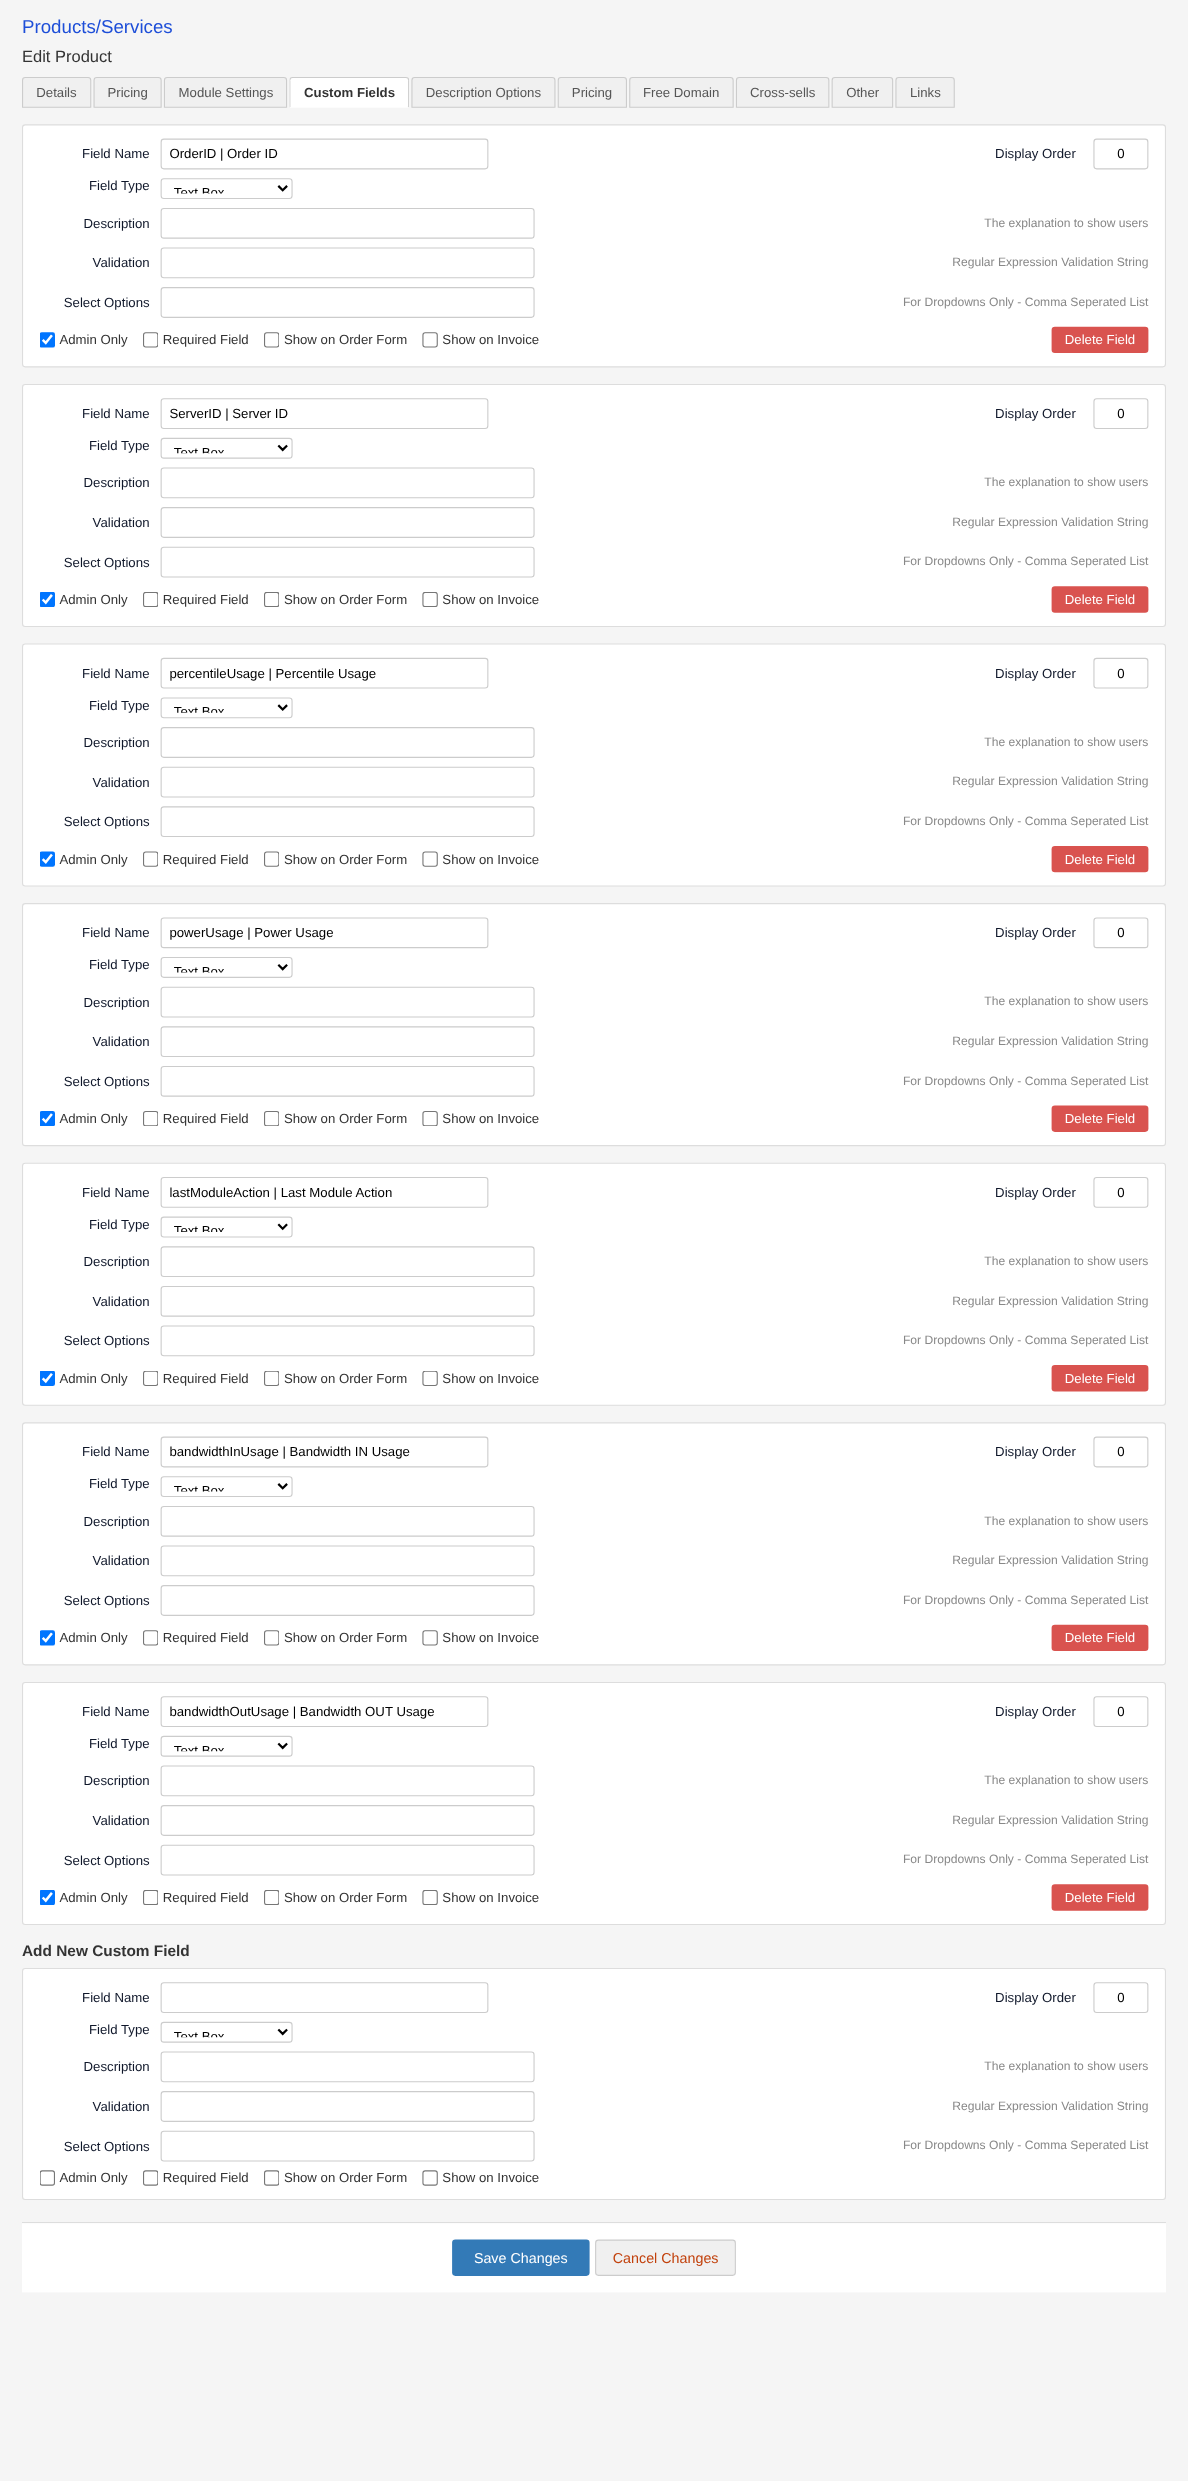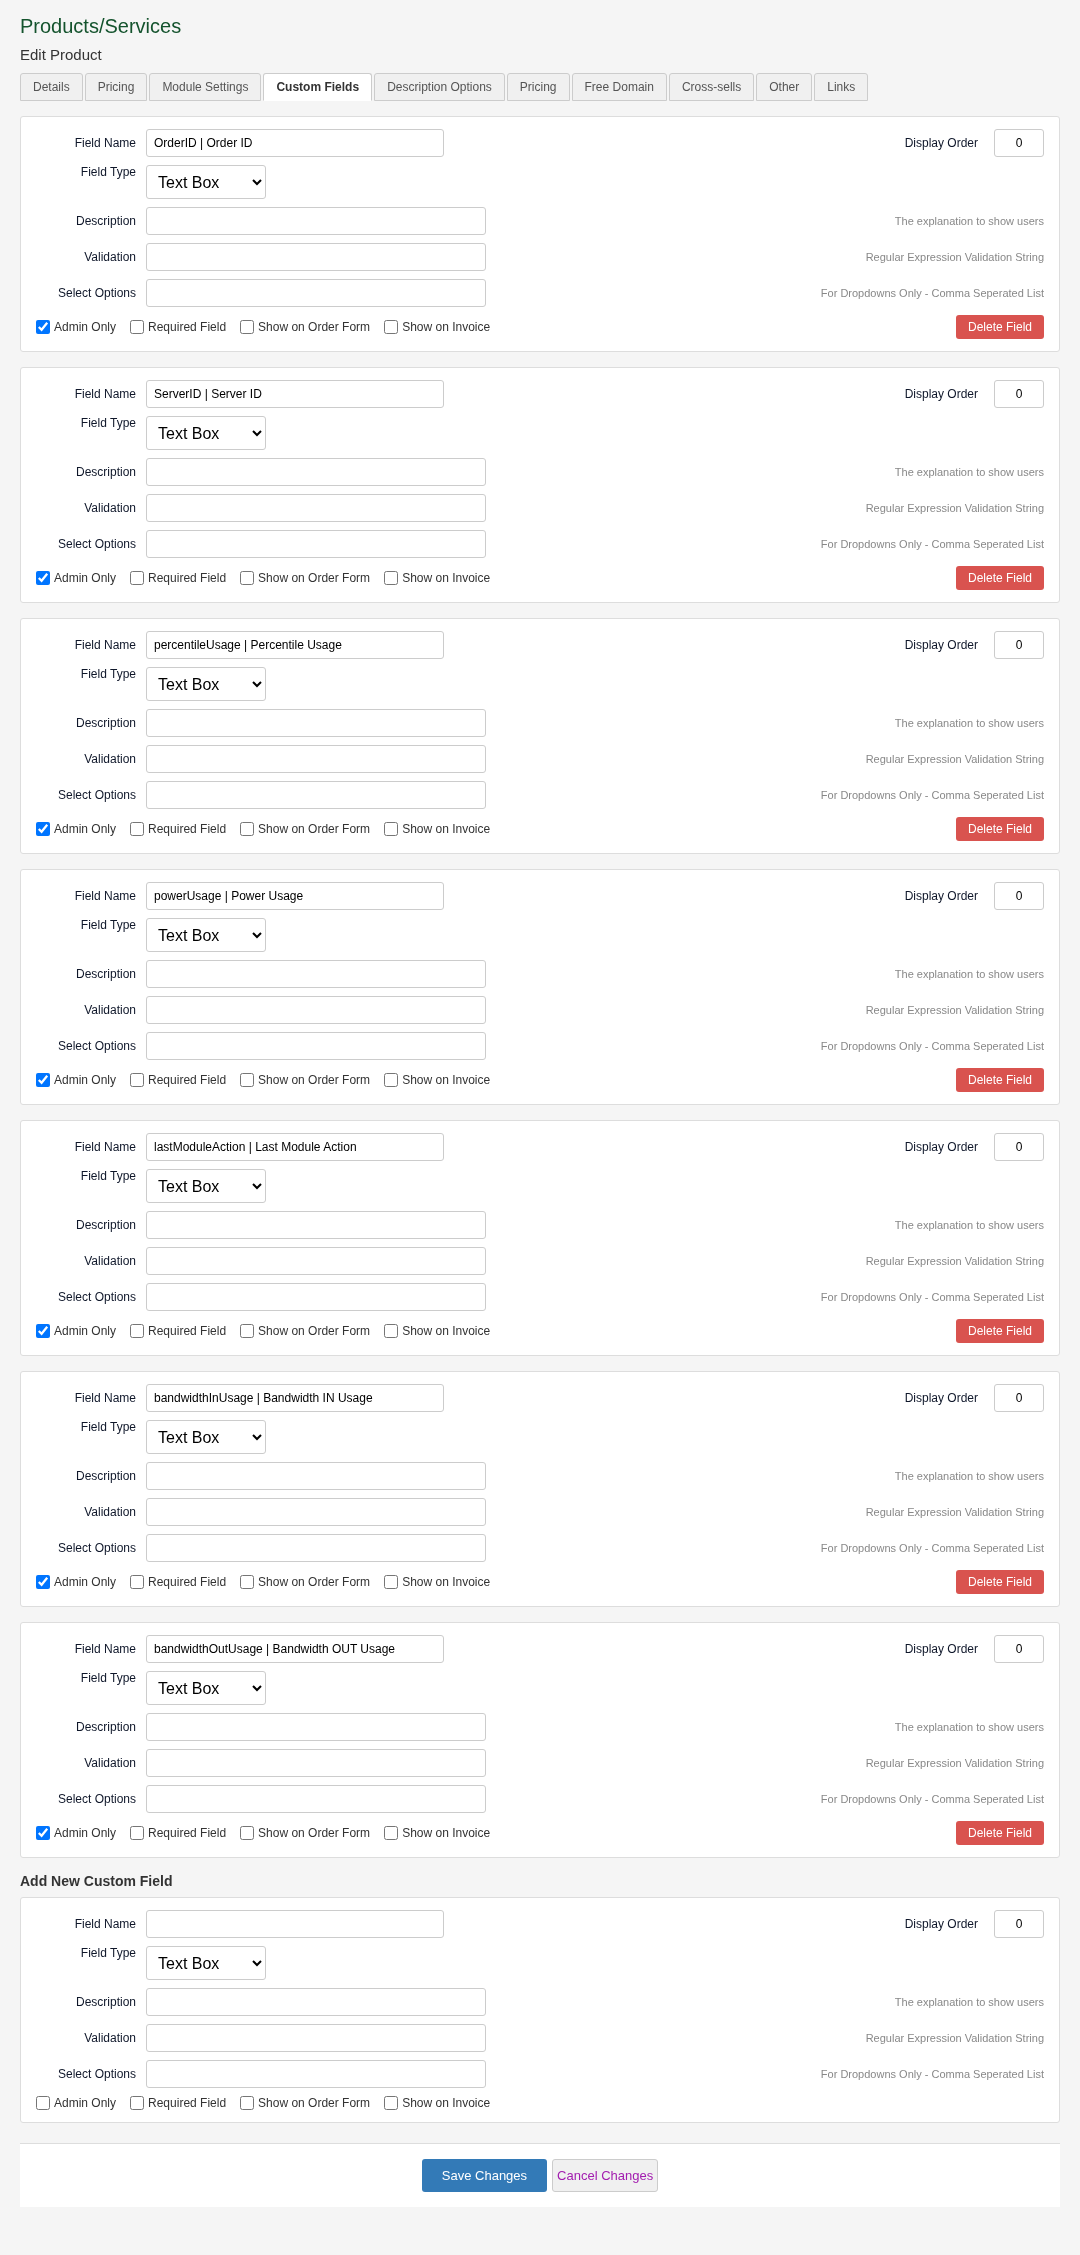--- a/index.html
+++ b/index.html
@@ -4,23 +4,23 @@
   <style>
     * { box-sizing: border-box; margin: 0; padding: 0; }
     body {
       font-family: Arial, sans-serif;
       font-size: 13px;
       background: #f5f5f5;
       color: #333;
       padding: 15px 20px;
     }
     h1 {
-      font-size: 20px;
+      font-size: 17px;
       font-weight: normal;
-      color: #14532d;
+      color: #1d4ed8;
       margin-bottom: 8px;
     }
     h2 {
       font-size: 15px;
       font-weight: normal;
       color: #333;
       margin-bottom: 10px;
     }
     .tabs {
       display: flex;
@@ -84,22 +84,22 @@
       width: 50px;
       text-align: center;
     }
     input[type="text"].desc-input {
       width: 340px;
     }
     select {
       border: 1px solid #ccc;
       padding: 4px 7px;
       border-radius: 3px;
-      font-size: 16px;
-      height: 34px;
+      font-size: 12px;
+      height: 19px;
       background: #fff;
       width: 120px;
     }
     .field-top-row {
       display: flex;
       align-items: center;
       justify-content: space-between;
       margin-bottom: 8px;
     }
     .field-top-left {
@@ -156,23 +156,23 @@
       background: #337ab7;
       color: #fff;
       border: none;
       padding: 8px 20px;
       border-radius: 3px;
       font-size: 13px;
       cursor: pointer;
     }
     .cancel-btn {
       background: #f0f0f0;
-      color: #a21caf;
+      color: #c2410c;
       border: 1px solid #ccc;
-      padding: 8px 4px;
+      padding: 8px 15px;
       border-radius: 3px;
       font-size: 13px;
       cursor: pointer;
     }
     input[type="checkbox"] {
       width: 14px;
       height: 14px;
       cursor: pointer;
     }
     .divider-row {

